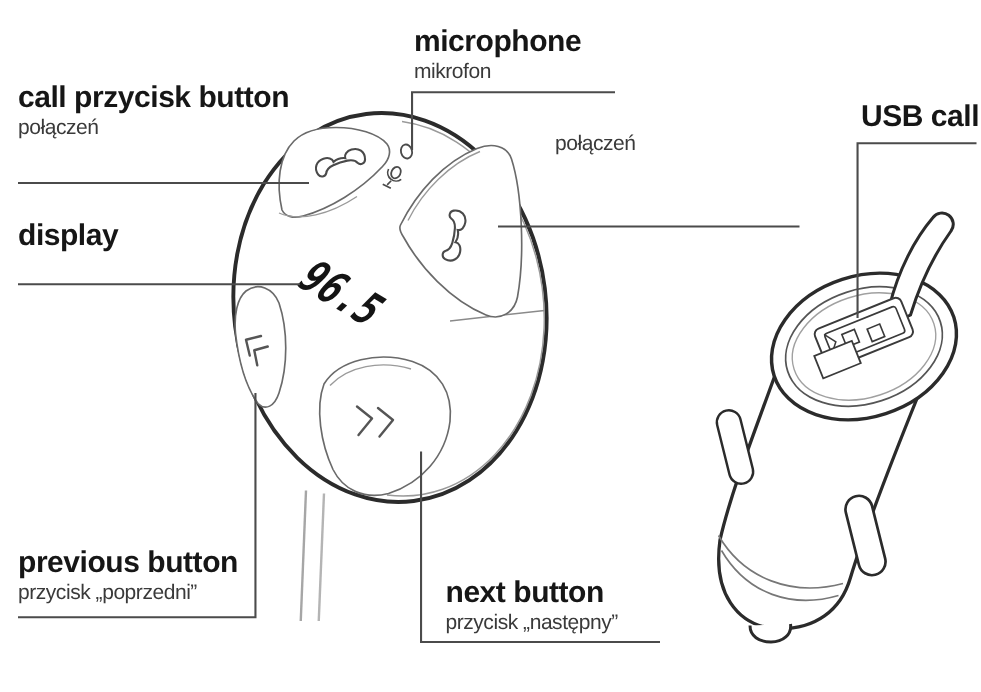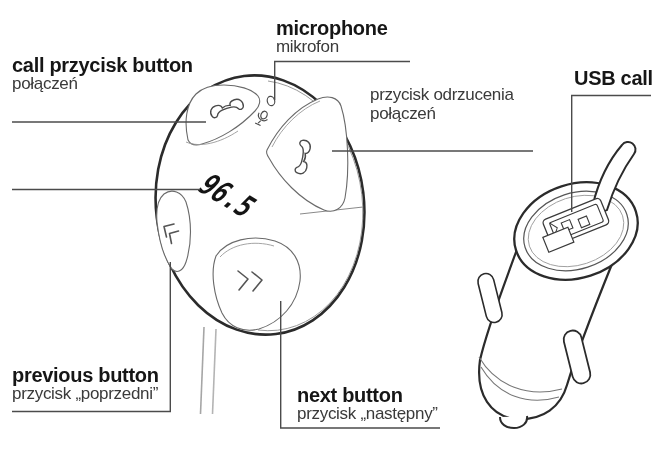--- a/index.html
+++ b/index.html
@@ -3,21 +3,21 @@
 <meta charset="utf-8">
 <style>
   html,body{margin:0;padding:0;background:#fff;}
   #stage{
     position:relative;width:654px;height:461px;background:#ffffff;
     overflow:hidden;font-family:"Liberation Sans",sans-serif;
   }
   #art{position:absolute;left:0;top:0;}
   .label{position:absolute;letter-spacing:-0.3px;}
   .label .en{font-weight:bold;font-size:20px;line-height:19px;color:#161616;white-space:nowrap;}
-  .label .pl{font-weight:normal;font-size:17px;line-height:18.5px;color:#3a3a3a;white-space:nowrap;}
+  .label .pl{font-weight:normal;font-size:14px;line-height:18.5px;color:#3a3a3a;white-space:nowrap;}
 </style>
 </head>
 <body>
 
 <div id="stage">
 
   <svg id="art" width="654" height="461" viewBox="0 0 654 461">
 
     <g>
 
@@ -146,24 +146,24 @@
     <div class="en">microphone</div>
     <div class="pl">mikrofon</div>
   </div>
 
   <div class="label" style="left:12px;top:56px;">
     <div class="en">call przycisk button</div>
     <div class="pl">połączeń</div>
   </div>
 
   <div class="label" style="left:12px;top:148px;">
+    <div class="en">display</div>
   </div>
 
   <div class="label" style="left:370px;top:86px;">
-    <div class="pl">przycisk odrzucenia</div>
     <div class="pl">połączeń</div>
   </div>
 
   <div class="label" style="left:297px;top:386px;">
     <div class="en">next button</div>
     <div class="pl">przycisk „następny”</div>
   </div>
 
   <div class="label" style="left:12px;top:366px;">
     <div class="en">previous button</div>

